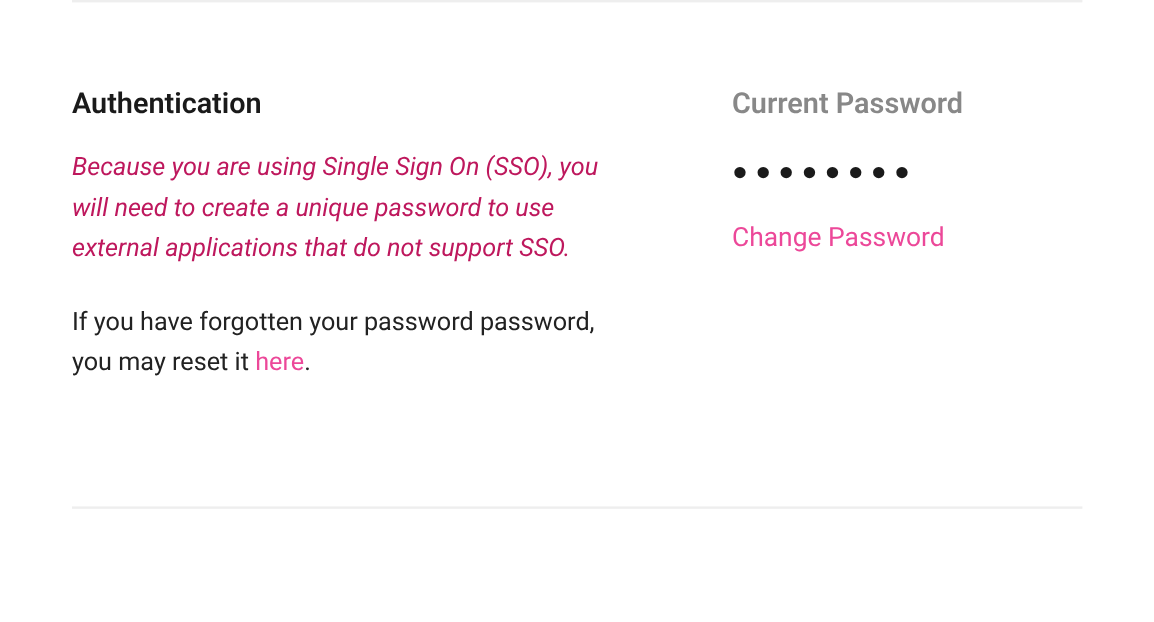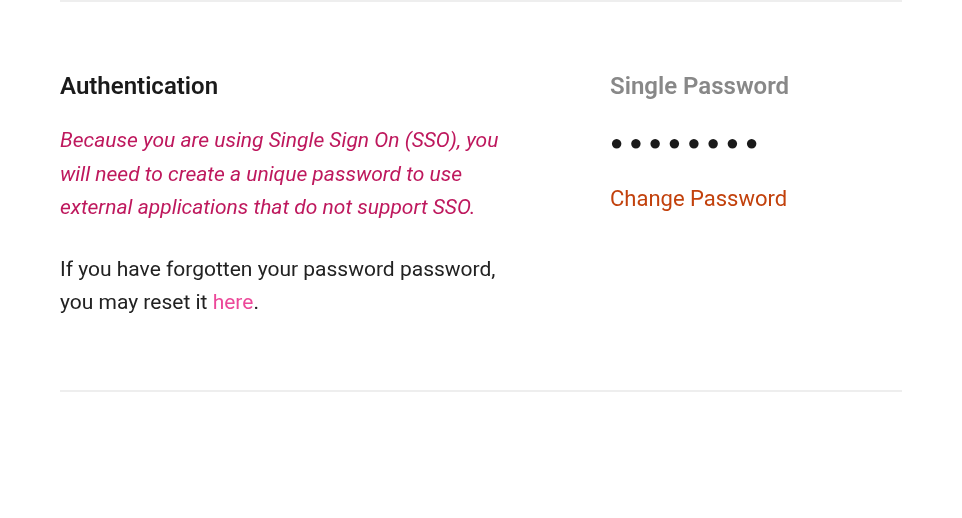--- a/index.html
+++ b/index.html
@@ -18,21 +18,21 @@
       padding: 0 60px;
     }
     .top-divider {
       height: 2px;
       background: #eeeeee;
       margin-bottom: 70px;
     }
     .section {
       display: flex;
       gap: 90px;
-      padding-bottom: 70px;
+      padding-bottom: 102px;
     }
     .left-col {
       flex: 0 0 460px;
     }
     .right-col {
       flex: 1;
     }
     .section-title {
       font-size: 24px;
       font-weight: 600;
@@ -64,21 +64,21 @@
     }
     .password-dots {
       font-size: 22px;
       color: #1a1a1a;
       letter-spacing: 6px;
       margin-bottom: 30px;
       font-weight: 600;
     }
     .action-link {
       font-size: 22px;
-      color: #c2410c;
+      color: #ec4899;
       text-decoration: none;
       cursor: pointer;
       display: inline-block;
     }
     .bottom-divider {
       height: 2px;
       background: #eeeeee;
     }
   </style>
 </head>
@@ -90,20 +90,20 @@
   <div class="section">
     <div class="left-col">
       <h2 class="section-title">Authentication</h2>
       <p class="section-description">Because you are using Single Sign On (SSO), you will need to create a unique password to use external applications that do not support SSO.</p>
       <p class="section-description-2">
         <span>If you have forgotten your password password, you may reset it </span><a class="link">here</a><span>.</span>
       </p>
     </div>
 
     <div class="right-col">
-      <div class="field-label">Single Password</div>
+      <div class="field-label">Current Password</div>
       <div class="password-dots">●●●●●●●●</div>
       <a class="action-link">Change Password</a>
     </div>
   </div>
 
   <div class="bottom-divider"></div>
 </div>
 
 </body></html>

